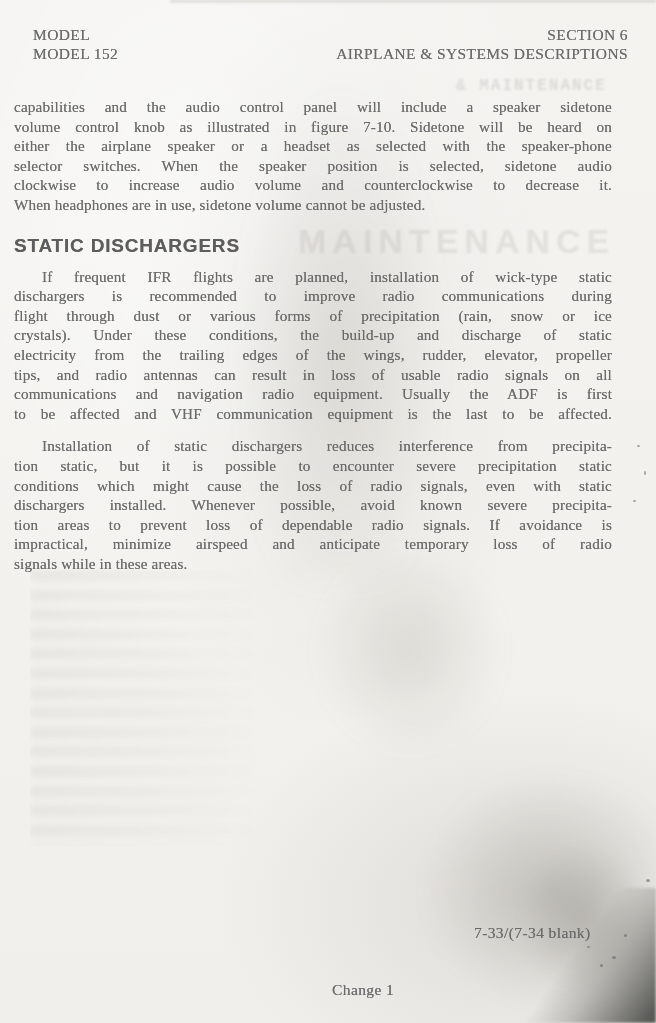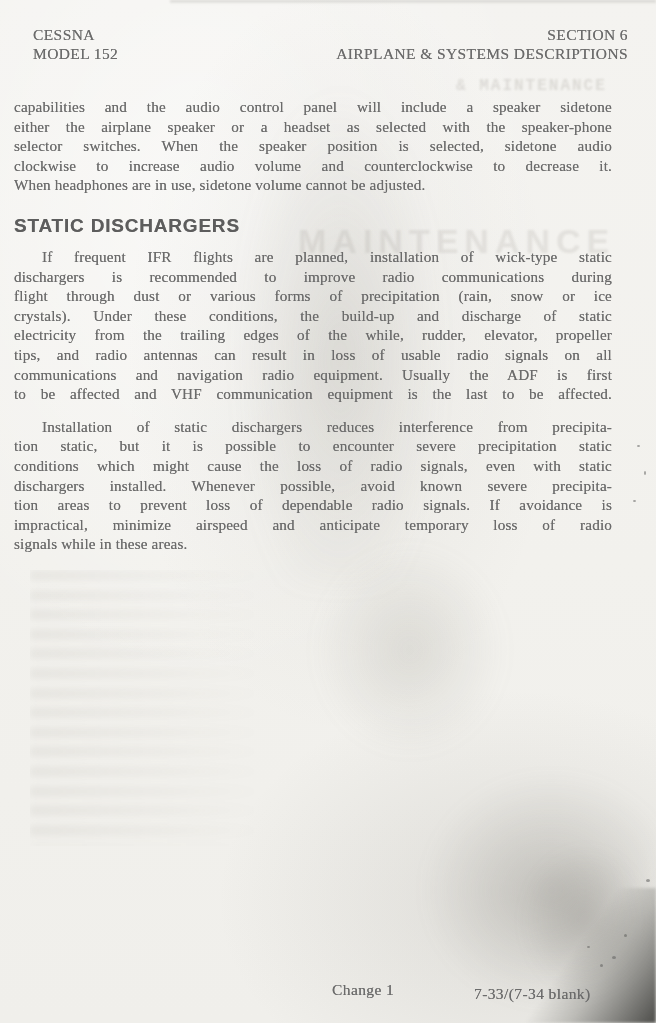--- a/index.html
+++ b/index.html
@@ -38,21 +38,21 @@
     line-height: 22px;
     letter-spacing: 0.8px;
     color: #5d5d5d;
     text-shadow: 0 0 0.6px rgba(90,90,90,0.7);
   }
   .para + .sec-heading {}
   .para-gap { margin-top: 13px; }
 
   .footer-item { position:absolute; font-size:15.5px; letter-spacing:0.4px; }
   .footer-change { left:332px; top:981px; }
-  .footer-page   { left:474px; top:985px; }
+  .footer-page   { left:474px; top:924px; }
 
   
   .ghost-small {
     position:absolute; left:456px; top:77px;
     font-family:Liberation Mono, monospace; font-weight:700;
     font-size:16px; letter-spacing:2px;
     color: rgba(128,125,116,0.20); filter: blur(0.8px);
   }
   .ghost-large {
     position:absolute; left:298px; top:222px; width:358px;
@@ -117,46 +117,47 @@
   <div class="speck s5"></div>
   <div class="speck s6"></div>
   <div class="speck s7"></div>
   <div class="speck s8"></div>
 
   <div class="ghost-small">&amp; MAINTENANCE</div>
   <div class="ghost-large">MAINTENANCE</div>
 
   <div class="hdr">
     <div class="hdr-left ink">
-      <div>CESSNA</div>
+      <div>MODEL</div>
       <div>MODEL 152</div>
     </div>
     <div class="hdr-right ink">
       <div>SECTION 6</div>
       <div>AIRPLANE &amp; SYSTEMS DESCRIPTIONS</div>
     </div>
   </div>
 
   <div class="body-col">
     <div class="para ink">
         <div class="jline">capabilities and the audio control panel will include a speaker sidetone</div>
+        <div class="jline">volume control knob as illustrated in figure 7-10. Sidetone will be heard on</div>
         <div class="jline">either the airplane speaker or a headset as selected with the speaker-phone</div>
         <div class="jline">selector switches. When the speaker position is selected, sidetone audio</div>
         <div class="jline">clockwise to increase audio volume and counterclockwise to decrease it.</div>
         <div class="jline last">When headphones are in use, sidetone volume cannot be adjusted.</div>
       </div>
 
     <div class="sec-heading">STATIC DISCHARGERS</div>
 
     <div class="para ink">
         <div class="jline indent">If frequent IFR flights are planned, installation of wick-type static</div>
         <div class="jline">dischargers is recommended to improve radio communications during</div>
         <div class="jline">flight through dust or various forms of precipitation (rain, snow or ice</div>
         <div class="jline">crystals). Under these conditions, the build-up and discharge of static</div>
-        <div class="jline">electricity from the trailing edges of the while, rudder, elevator, propeller</div>
+        <div class="jline">electricity from the trailing edges of the wings, rudder, elevator, propeller</div>
         <div class="jline">tips, and radio antennas can result in loss of usable radio signals on all</div>
         <div class="jline">communications and navigation radio equipment. Usually the ADF is first</div>
         <div class="jline">to be affected and VHF communication equipment is the last to be affected.</div>
       </div>
 
     <div class="para ink para-gap">
         <div class="jline indent">Installation of static dischargers reduces interference from precipita-</div>
         <div class="jline">tion static, but it is possible to encounter severe precipitation static</div>
         <div class="jline">conditions which might cause the loss of radio signals, even with static</div>
         <div class="jline">dischargers installed. Whenever possible, avoid known severe precipita-</div>

